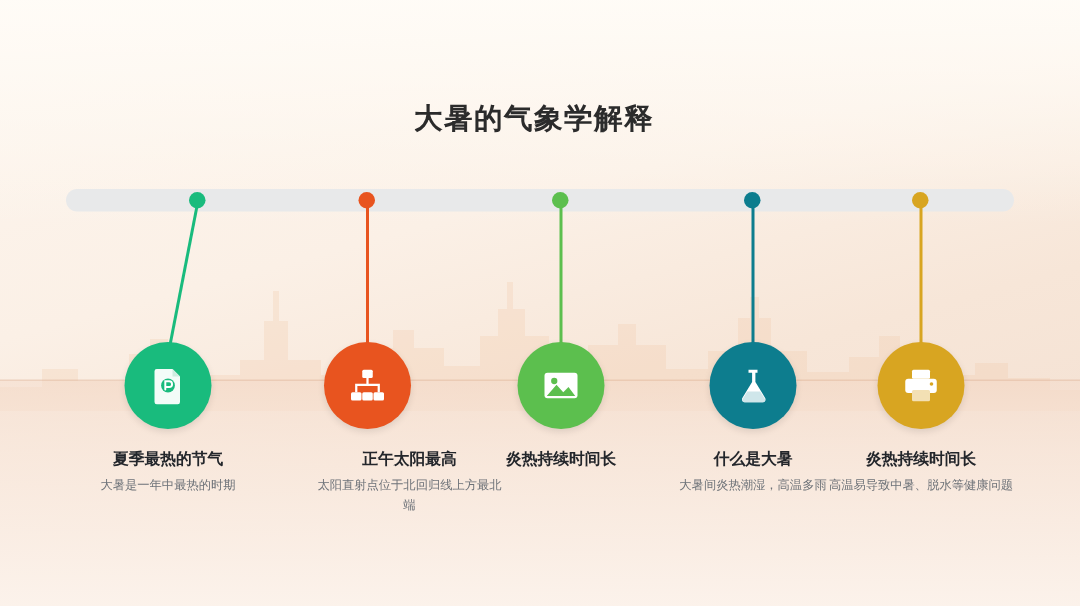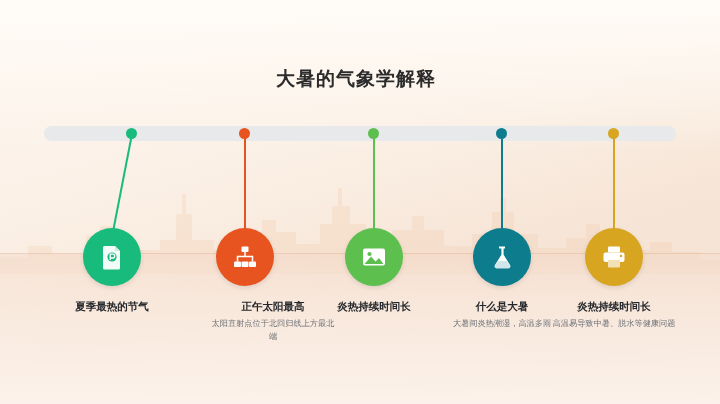--- a/index.html
+++ b/index.html
@@ -168,20 +168,21 @@
           <rect x="8" y="3.5" width="12" height="6" rx="1" fill="#ffffff"></rect>
           <rect x="3.5" y="9.5" width="21" height="9.5" rx="2" fill="#ffffff"></rect>
           <rect x="8" y="17" width="12" height="7.5" rx="1" fill="#f3e0b4"></rect>
           <circle cx="21" cy="13" r="1.2" fill="#d8a521"></circle>
         </svg>
       </span>
     </div>
 
     <div class="caption" style="left:48px; top:300px;">
       <div class="cap-title">夏季最热的节气</div>
+      <div class="cap-desc">大暑是一年中最热的时期</div>
     </div>
     <div class="caption" style="left:181px; top:300px;margin-left:28px;">
       <div class="cap-title">正午太阳最高</div>
       <div class="cap-desc">太阳直射点位于北回归线上方最北端</div>
     </div>
     <div class="caption" style="left:310px; top:300px;">
       <div class="cap-title">炎热持续时间长</div>
     </div>
     <div class="caption" style="left:438px; top:300px;">
       <div class="cap-title">什么是大暑</div>

